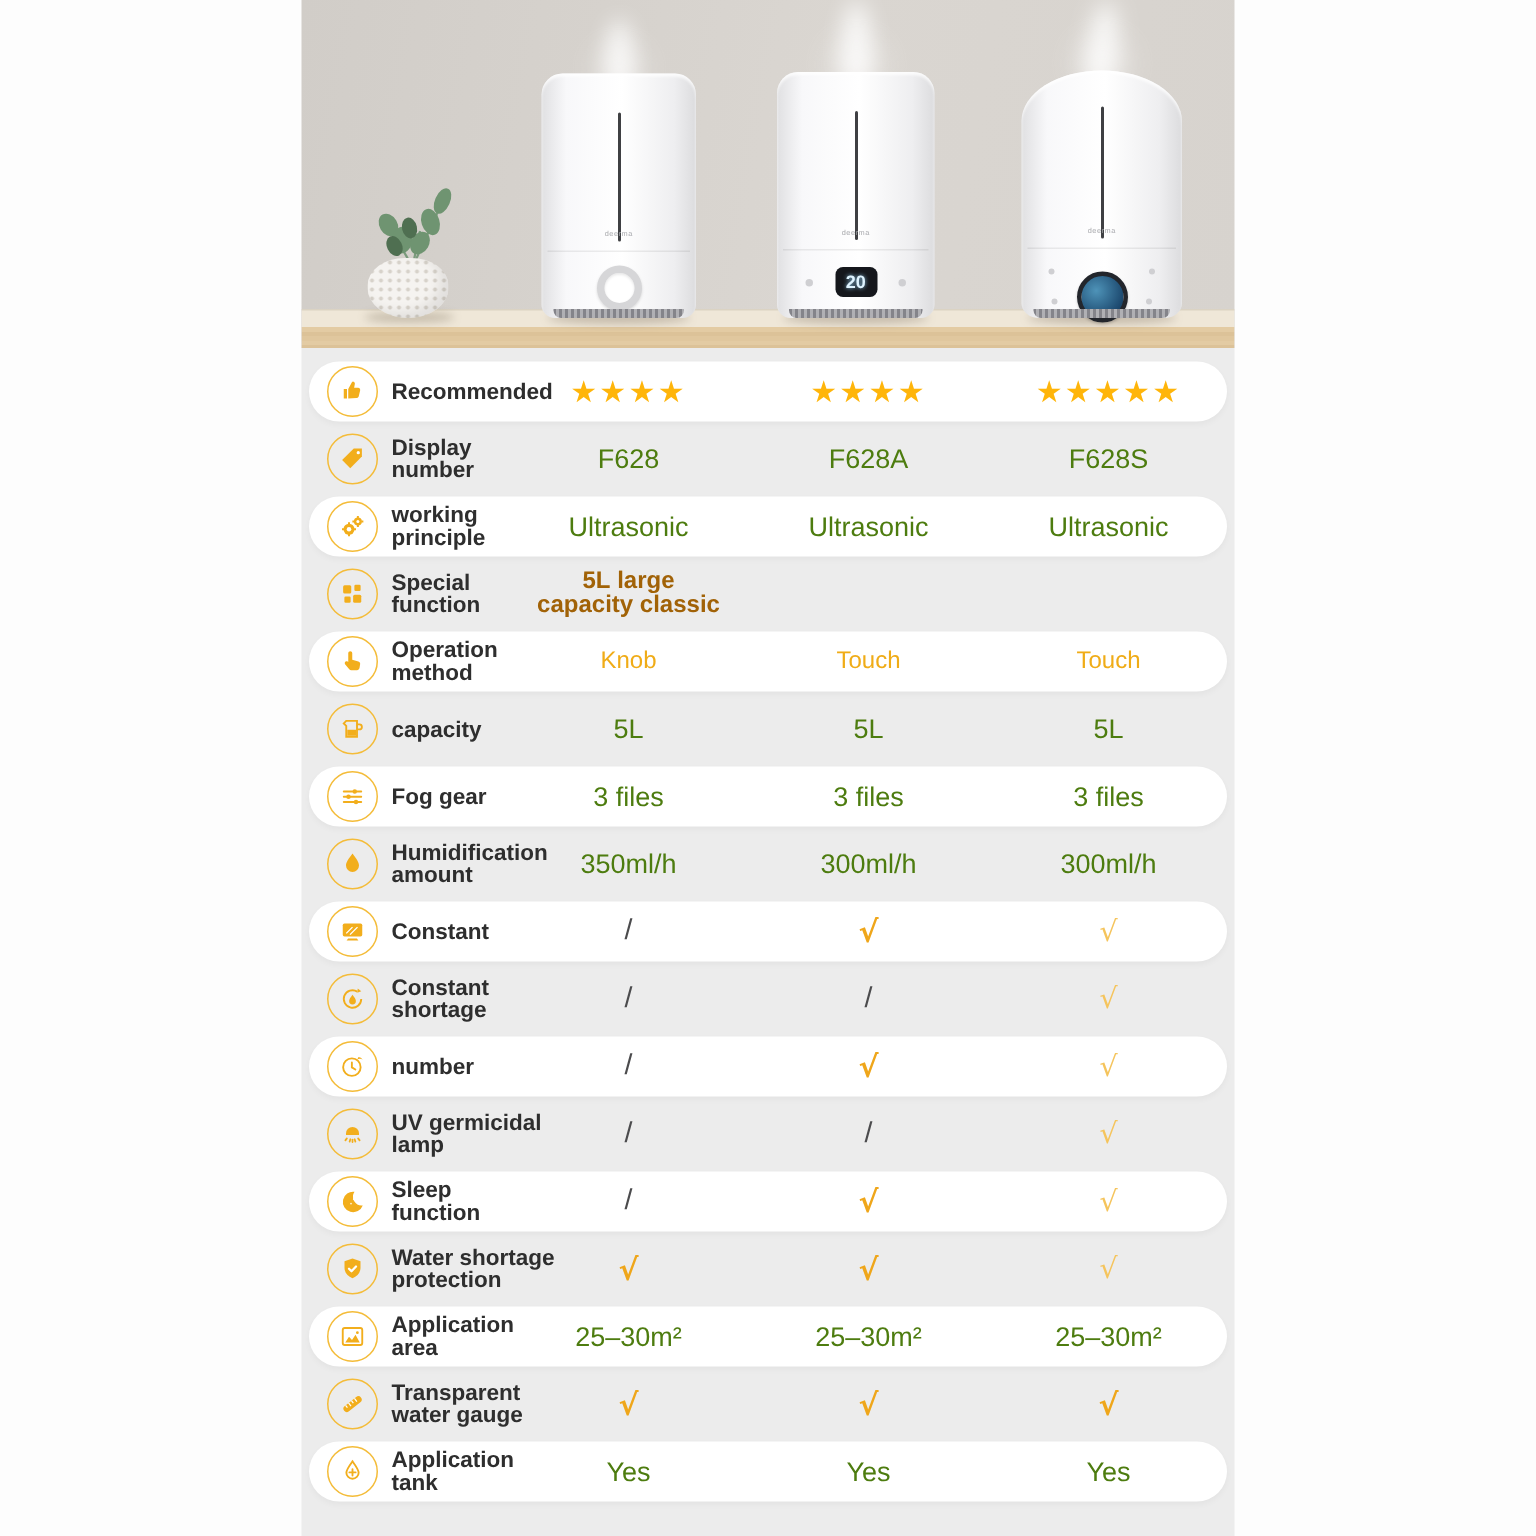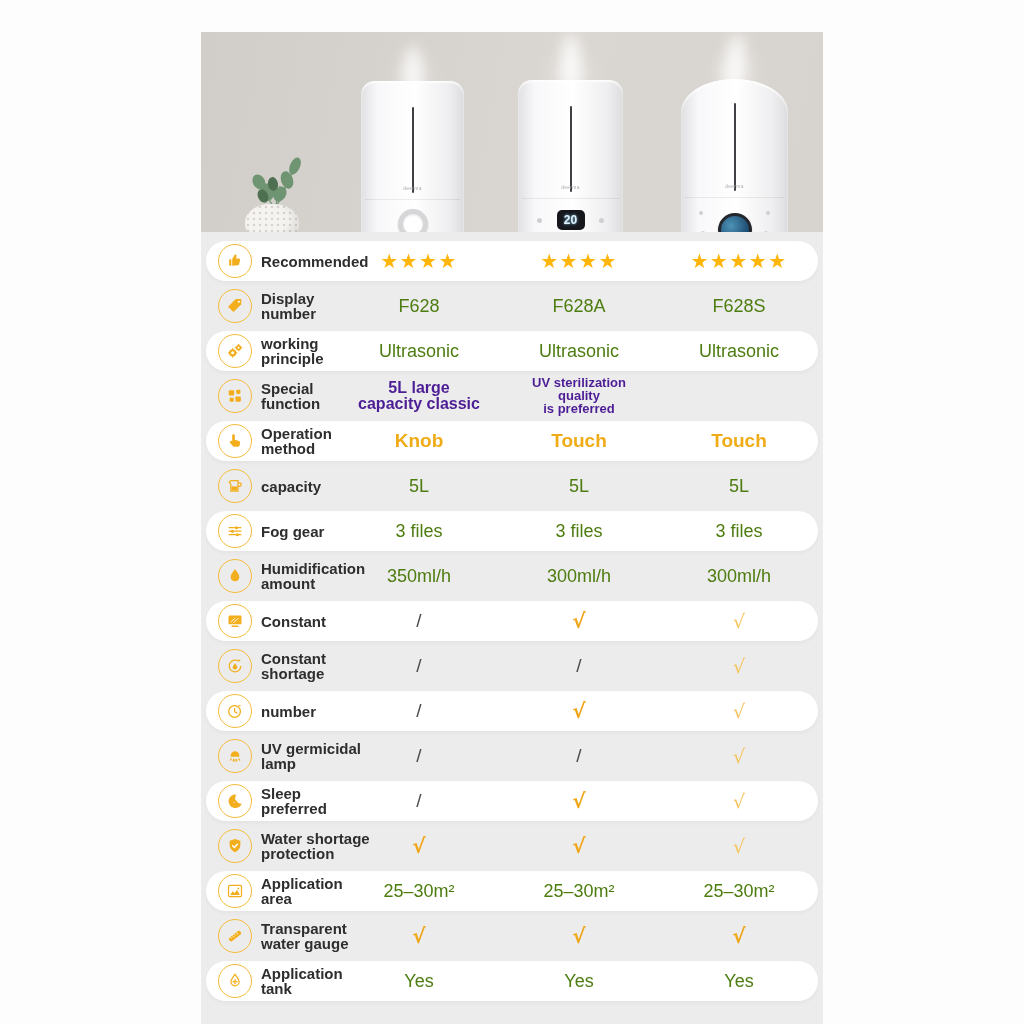--- a/index.html
+++ b/index.html
@@ -1,20 +1,20 @@
 <!DOCTYPE html>
 <html><head>
 <meta charset="utf-8">
 <style>
   html,body{margin:0;padding:0;}
   body{width:1024px;height:1024px;background:#fdfdfd;font-family:"Liberation Sans","DejaVu Sans",sans-serif;position:relative;overflow:hidden;}
   .content{position:absolute;left:201px;top:0;width:622px;height:1024px;}
 
   
-  .photo{position:relative;width:622px;height:232px;overflow:hidden;background:linear-gradient(100deg,#d1cdc8 0%,#dad6d1 55%,#d7d3ce 100%);margin-top:32px;}
+  .photo{position:relative;width:622px;height:232px;overflow:hidden;background:linear-gradient(100deg,#d1cdc8 0%,#dad6d1 55%,#d7d3ce 100%);}
   .wood-top{position:absolute;left:0;right:0;top:206px;height:12px;background:#efe7d8;border-top:1px solid rgba(160,150,130,.25);}
   .wood-front{position:absolute;left:0;right:0;top:218px;height:14px;background:repeating-linear-gradient(180deg,#e3cba3 0 3px,#dcc298 3px 6px,#e0c79e 6px 9px);border-bottom:2px solid #bfa379;}
 
   .plant{position:absolute;left:34px;top:116px;width:80px;height:96px;}
   .pot{position:absolute;left:10px;top:56px;width:54px;height:40px;border-radius:46% 46% 50% 50%;background:#f5f3f0;background-image:radial-gradient(circle,#d7d2ca 1.1px,transparent 1.6px);background-size:6px 6px;box-shadow:inset -6px -4px 8px rgba(0,0,0,.08);}
   .pshadow{position:absolute;left:8px;top:92px;width:60px;height:7px;border-radius:50%;background:rgba(90,75,55,.28);filter:blur(3px);}
 
   .unit{position:absolute;}
   .ubody{position:absolute;left:0;top:0;width:100%;height:100%;background:linear-gradient(90deg,#e0e0e2 0%,#f8f8fa 16%,#ffffff 52%,#eeeef0 86%,#dcdcde 100%);border-radius:14px 14px 9px 9px;box-shadow:inset 0 2px 2px rgba(255,255,255,.8);}
   .unit-c .ubody{border-radius:54px 54px 12px 12px / 34px 34px 10px 10px;}
@@ -32,22 +32,22 @@
 
   
   .table{position:absolute;top:232px;left:0;width:622px;height:792px;background:#ececec;padding-top:9px;box-sizing:border-box;}
   .row{height:40px;margin:0 5px 5px;display:flex;align-items:center;border-radius:20px;padding-left:12px;box-sizing:border-box;}
   .row.card{background:#ffffff;box-shadow:0 2px 4px rgba(0,0,0,.04);}
   .icon-circle{width:34px;height:34px;border:1.5px solid #f4bc39;border-radius:50%;box-sizing:border-box;display:flex;align-items:center;justify-content:center;flex:0 0 34px;}
   .icon-wrap{display:flex;align-items:center;justify-content:center;}
   .cell-label{width:78px;margin-left:9px;font-size:15px;line-height:15px;font-weight:bold;color:#2e2e2e;white-space:pre-line;overflow:visible;flex:0 0 78px;}
   .cell-val{width:160px;flex:0 0 160px;text-align:center;}
   .v-text{font-size:18px;color:#4d7c0f;}
-  .hl-strong{color:#f0ac17;font-weight:bold;font-size:19px;}
-  .hl-soft{color:#4c1d95;font-weight:600;}
+  .hl-strong{color:#f0ac17;font-weight:normal;font-size:16px;}
+  .hl-soft{color:#a16207;font-weight:600;}
   .ml{white-space:pre-line;display:inline-block;font-size:16px;line-height:16px;}
   .ml.small{font-size:13px;line-height:13px;}
   .stars{color:#ffb50a;font-size:20px;letter-spacing:1.5px;font-family:"DejaVu Sans",sans-serif;}
   .check{font-family:"DejaVu Sans",sans-serif;}
   .check.bold{color:#efa61a;font-weight:bold;font-size:20px;}
   .check.light{color:#f5c45c;font-size:19px;}
   .slash{font-size:19px;color:#4b4b4d;}
 </style>
 </head>
 <body>
@@ -189,23 +189,20 @@
                 <rect x="5.5" y="14" width="5" height="5" rx="1"></rect>
                 <rect x="12.5" y="12.5" width="6.5" height="6.5" rx="1.2"></rect>
               </g>
             </svg>
           </span>
         </div>
     <div class="cell-label">Special
 function</div>
   <div class="cell-val"><span class="v-text hl-soft ml">5L&nbsp;large
 capacity&nbsp;classic</span></div>
-        <div class="cell-val"><span class="v-text hl-soft ml small">UV&nbsp;sterilization
-quality
-is&nbsp;preferred</span></div>
       </div>
       <div class="row card">
     <div class="icon-circle">
           <span class="icon-wrap">
             <svg width="20" height="20" viewBox="0 0 24 24">
               <path fill="#F2AE1C" d="M10.2 3.8c.9 0 1.6.7 1.6 1.6v5.2l4.9 1.3c1 .3 1.6 1.2 1.4 2.2l-.5 3.1c-.2 1-1 1.7-2 1.7h-4.6c-.6 0-1.2-.3-1.6-.8l-3.2-3.8c-.6-.7-.5-1.8.3-2.3.6-.4 1.3-.3 1.8.1l.3.3V5.4c0-.9.7-1.6 1.6-1.6z"></path>
             </svg>
           </span>
         </div>
     <div class="cell-label">Operation
@@ -330,21 +327,21 @@
     <div class="icon-circle">
           <span class="icon-wrap">
             <svg width="20" height="20" viewBox="0 0 24 24">
               <path fill="#F2AE1C" d="M13.6 4.2a8.2 8.2 0 1 0 6.6 10.9A7 7 0 0 1 13.6 4.2z"></path>
               <circle cx="13.2" cy="10.1" r=".9" fill="#fff" opacity=".85"></circle>
               <circle cx="10.8" cy="13.6" r=".7" fill="#fff" opacity=".85"></circle>
             </svg>
           </span>
         </div>
     <div class="cell-label">Sleep
-preferred</div>
+function</div>
   <div class="cell-val"><span class="slash">/</span></div>
         <div class="cell-val"><span class="check bold">√</span></div>
         <div class="cell-val"><span class="check light">√</span></div>
       </div>
       <div class="row">
     <div class="icon-circle">
           <span class="icon-wrap">
             <svg width="20" height="20" viewBox="0 0 24 24">
               <path fill="#F2AE1C" d="M12 3.6l6.4 2.2v5.1c0 4.2-2.6 6.9-6.4 8.5-3.8-1.6-6.4-4.3-6.4-8.5V5.8z"></path>
               <path fill="none" stroke="#fff" stroke-width="1.8" stroke-linecap="round" stroke-linejoin="round" d="m9.2 11.8 2 2 3.6-3.8"></path>

